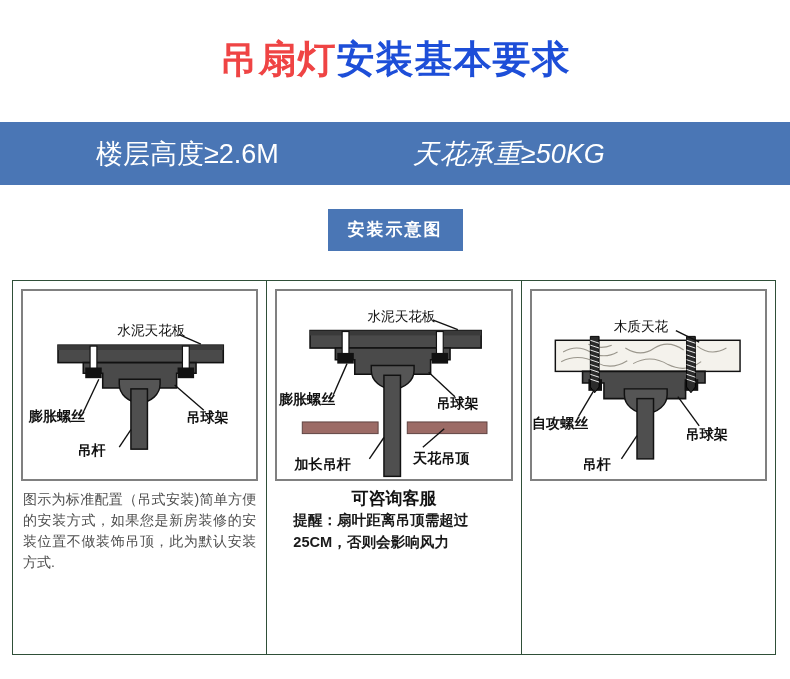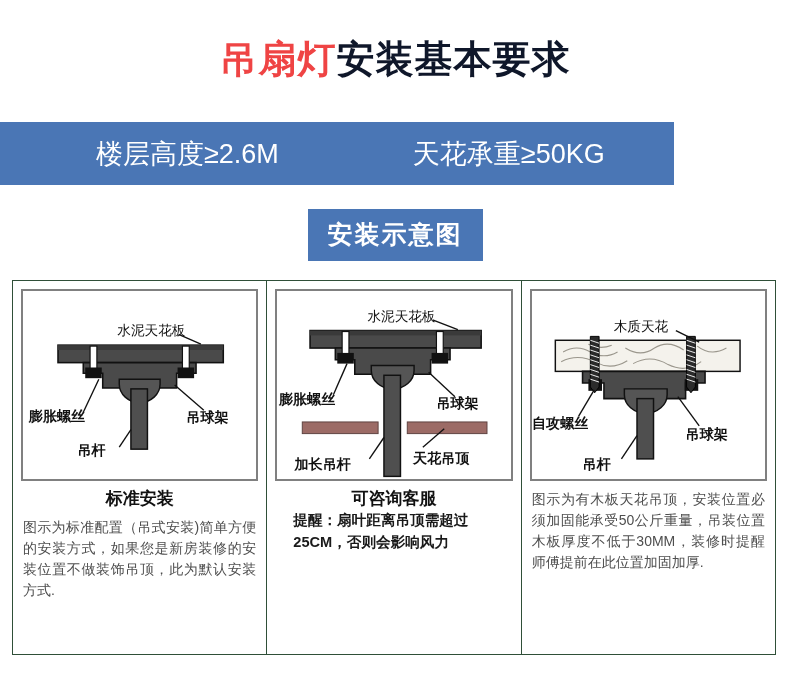--- a/index.html
+++ b/index.html
@@ -20,55 +20,55 @@
     text-align: center;
     font-size: 38px;
     font-weight: bold;
     letter-spacing: 1px;
     padding-top: 38px;
     line-height: 1.15;
     color: #111;
     white-space: nowrap;
   }
   .title-accent { color: #ef4444; }
-  .title-rest { color: #0f172a; font-family: Liberation Mono, monospace; }
+  .title-rest { color: #1d4ed8; font-family: Liberation Mono, monospace; }
 
   
   .req-banner {
     position: absolute;
     top: 122px;
     left: 0;
-    width: 674px;
+    width: 790px;
     height: 63px;
     background: #4a76b5;
     display: flex;
     align-items: center;
   }
   .req-item {
     color: #ffffff;
     font-size: 27px;
     font-weight: 500;
     white-space: nowrap;
   }
   .req-item.first { margin-left: 96px; }
-  .req-item.second { margin-left: 134px; }
+  .req-item.second { margin-left: 134px; font-style: italic; }
 
   
   .badge-wrap {
     position: absolute;
     top: 209px;
     left: 0;
     width: 790px;
     display: flex;
     justify-content: center;
   }
   .section-badge {
     background: #4a76b5;
     color: #ffffff;
-    font-size: 25px;
+    font-size: 17px;
     font-weight: bold;
     letter-spacing: 2px;
     padding: 9px 20px 10px 20px;
     white-space: nowrap;
   }
 
   
   .panels {
     position: absolute;
     top: 280px;
@@ -166,21 +166,20 @@
         <line x1="62" y1="124" x2="78" y2="90" stroke="#111" stroke-width="1.4"></line>
         <line x1="186" y1="122" x2="156" y2="96" stroke="#111" stroke-width="1.4"></line>
         <line x1="99" y1="160" x2="111" y2="142" stroke="#111" stroke-width="1.4"></line>
 
         <text x="97" y="45" font-family="'Liberation Sans','DejaVu Sans',sans-serif" font-size="14" fill="#111">水泥天花板</text>
         <text x="6" y="133" font-family="'Liberation Sans','DejaVu Sans',sans-serif" font-size="14.5" font-weight="bold" fill="#111">膨胀螺丝</text>
         <text x="168" y="134" font-family="'Liberation Sans','DejaVu Sans',sans-serif" font-size="14.5" font-weight="bold" fill="#111">吊球架</text>
         <text x="56" y="168" font-family="'Liberation Sans','DejaVu Sans',sans-serif" font-size="14.5" font-weight="bold" fill="#111">吊杆</text>
       </svg>
     </div>
-    <div class="panel-title">标准安装</div>
     <div class="panel-body">图示为标准配置（吊式安装)简单方便的安装方式，如果您是新房装修的安装位置不做装饰吊顶，此为默认安装方式.</div>
   </div>
 
   <div class="panel">
     <div class="fig-frame">
       <svg viewBox="0 0 240 192" preserveAspectRatio="xMidYMid meet">
 
         <rect x="34" y="40" width="176" height="18" fill="#4a4a4a" stroke="#111" stroke-width="1.6"></rect>
         <rect x="34" y="40" width="176" height="5" fill="#3a3a3a"></rect>
 
@@ -269,16 +268,15 @@
         <line x1="48" y1="128" x2="64" y2="101" stroke="#111" stroke-width="1.4"></line>
         <line x1="172" y1="138" x2="150" y2="108" stroke="#111" stroke-width="1.4"></line>
         <line x1="92" y1="172" x2="108" y2="148" stroke="#111" stroke-width="1.4"></line>
 
         <text x="84" y="40" font-family="'Liberation Sans','DejaVu Sans',sans-serif" font-size="14" fill="#111">木质天花</text>
         <text x="0" y="140" font-family="'Liberation Sans','DejaVu Sans',sans-serif" font-size="14.5" font-weight="bold" fill="#111">自攻螺丝</text>
         <text x="158" y="152" font-family="'Liberation Sans','DejaVu Sans',sans-serif" font-size="14.5" font-weight="bold" fill="#111">吊球架</text>
         <text x="52" y="182" font-family="'Liberation Sans','DejaVu Sans',sans-serif" font-size="14.5" font-weight="bold" fill="#111">吊杆</text>
       </svg>
     </div>
-    <div class="panel-body">图示为有木板天花吊顶，安装位置必须加固能承受50公斤重量，吊装位置木板厚度不低于30MM，装修时提醒师傅提前在此位置加固加厚.</div>
   </div>
 
 </div>
 
 </body></html>

